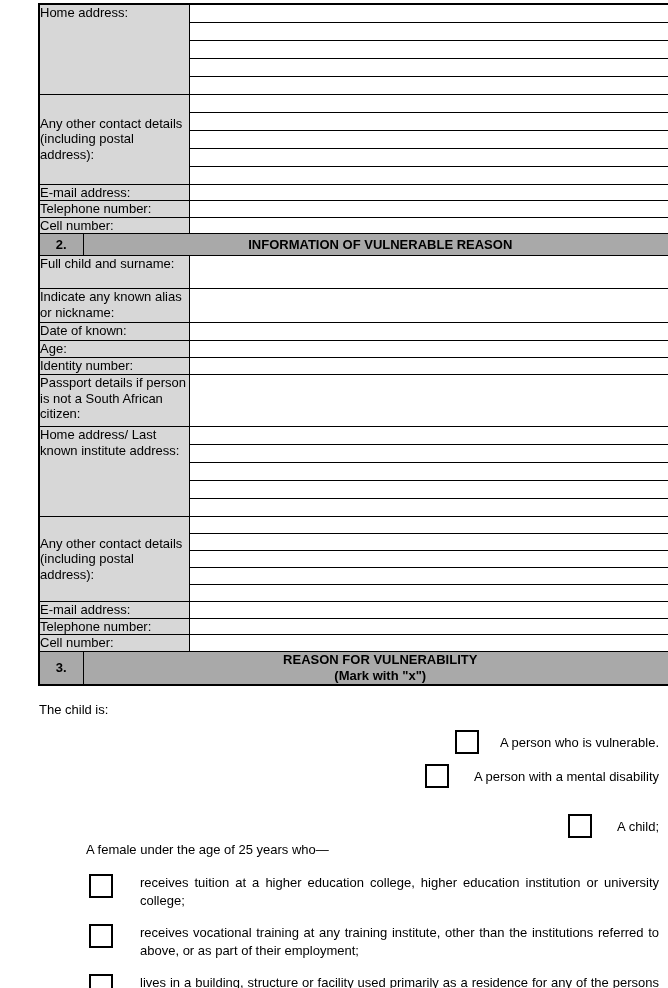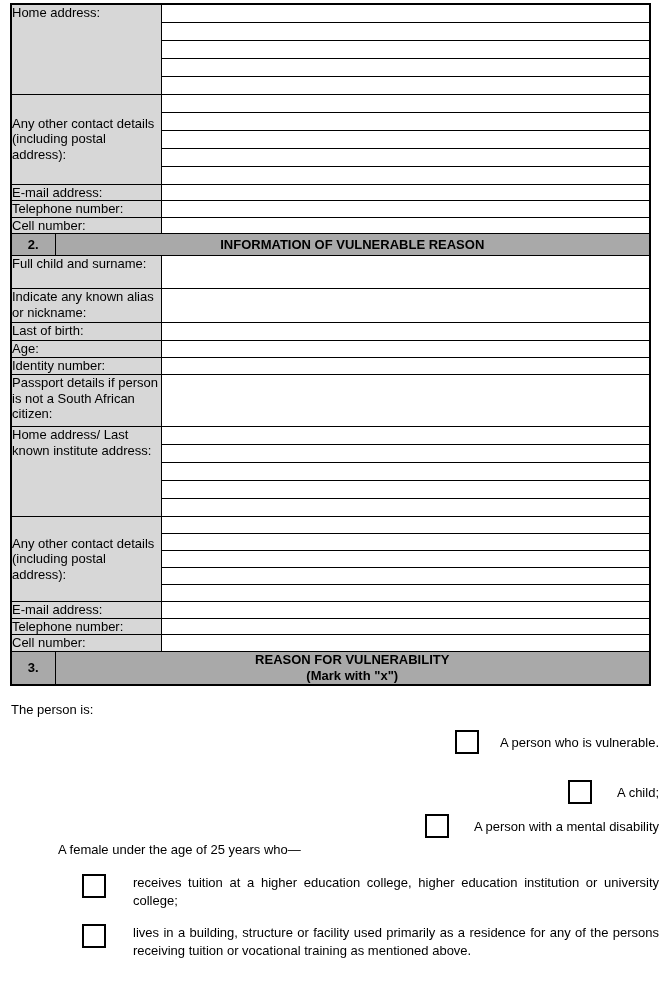--- a/index.html
+++ b/index.html
@@ -1,18 +1,18 @@
 <!DOCTYPE html>
 <html><head>
 <meta charset="utf-8">
 <style>
   html,body{margin:0;padding:0;background:#ffffff;color:#000;
     font-family:"Liberation Sans", sans-serif;}
   .page{width:668px;height:988px;box-sizing:border-box;
-    padding:3px 9px 0 10px;overflow:hidden;}
+    padding:3px 9px 0 38px;overflow:hidden;}
 
   table.form{border-collapse:collapse;width:639px;table-layout:fixed;
     border:2px solid #000;}
   table.form td{border:1.5px solid #000;padding:0;box-sizing:border-box;}
   td.lbl{background:#d7d7d7;font-size:13px;line-height:15.5px;
     padding:1px 4px 1px 6px;vertical-align:top;}
   td.lbl.mid{vertical-align:middle;}
   td.inp{background:#ffffff;}
   td.num{background:#a9a9a9;font-weight:bold;font-size:13px;
     text-align:center;vertical-align:middle;}
@@ -105,21 +105,21 @@
 
     <tr class="r33">
       <td class="lbl" colspan="2">Full child and surname:</td>
       <td class="inp"></td>
     </tr>
     <tr class="r34">
       <td class="lbl" colspan="2">Indicate any known alias or nickname:</td>
       <td class="inp"></td>
     </tr>
     <tr class="r18">
-      <td class="lbl" colspan="2">Last of birth:</td>
+      <td class="lbl" colspan="2">Date of known:</td>
       <td class="inp"></td>
     </tr>
     <tr class="r17">
       <td class="lbl" colspan="2">Age:</td>
       <td class="inp"></td>
     </tr>
     <tr class="r17">
       <td class="lbl" colspan="2">Identity number:</td>
       <td class="inp"></td>
     </tr>
@@ -178,43 +178,47 @@
     <tr class="r34">
       <td class="num">3.</td>
       <td class="hdr" colspan="2">
         <div>REASON FOR VULNERABILITY</div>
         <div>(Mark with "x")</div>
       </td>
     </tr>
   </tbody>
     </table>
 
-  <div class="intro">The person is:</div>
+  <div class="intro">The child is:</div>
 
   <div class="opt main-opt">
     <span class="cb"></span>
     <span class="opt-text">A person who is vulnerable.</span>
   </div>
 
+  <div class="opt sub-opt sub-next">
+    <span class="cb"></span>
+    <span class="opt-text">A person with a mental disability</span>
+  </div>
+
   <div class="opt sub-opt sub-first">
     <span class="cb"></span>
     <span class="opt-text">A child;</span>
   </div>
 
-  <div class="opt sub-opt sub-next">
-    <span class="cb"></span>
-    <span class="opt-text">A person with a mental disability</span>
-  </div>
-
   <div class="female-heading">A female under the age of 25 years who—</div>
 
   <div class="opt item-opt item-first">
     <span class="cb"></span>
     <p class="item-text">receives tuition at a higher education college, higher education institution or university college;</p>
   </div>
 
-
   <div class="opt item-opt item-next">
     <span class="cb"></span>
+    <p class="item-text">receives vocational training at any training institute, other than the institutions referred to above, or as part of their employment;</p>
+  </div>
+
+  <div class="opt item-opt item-next">
+    <span class="cb"></span>
     <p class="item-text">lives in a building, structure or facility used primarily as a residence for any of the persons receiving tuition or vocational training as mentioned above.</p>
   </div>
 
 </div>
 
 </body></html>

